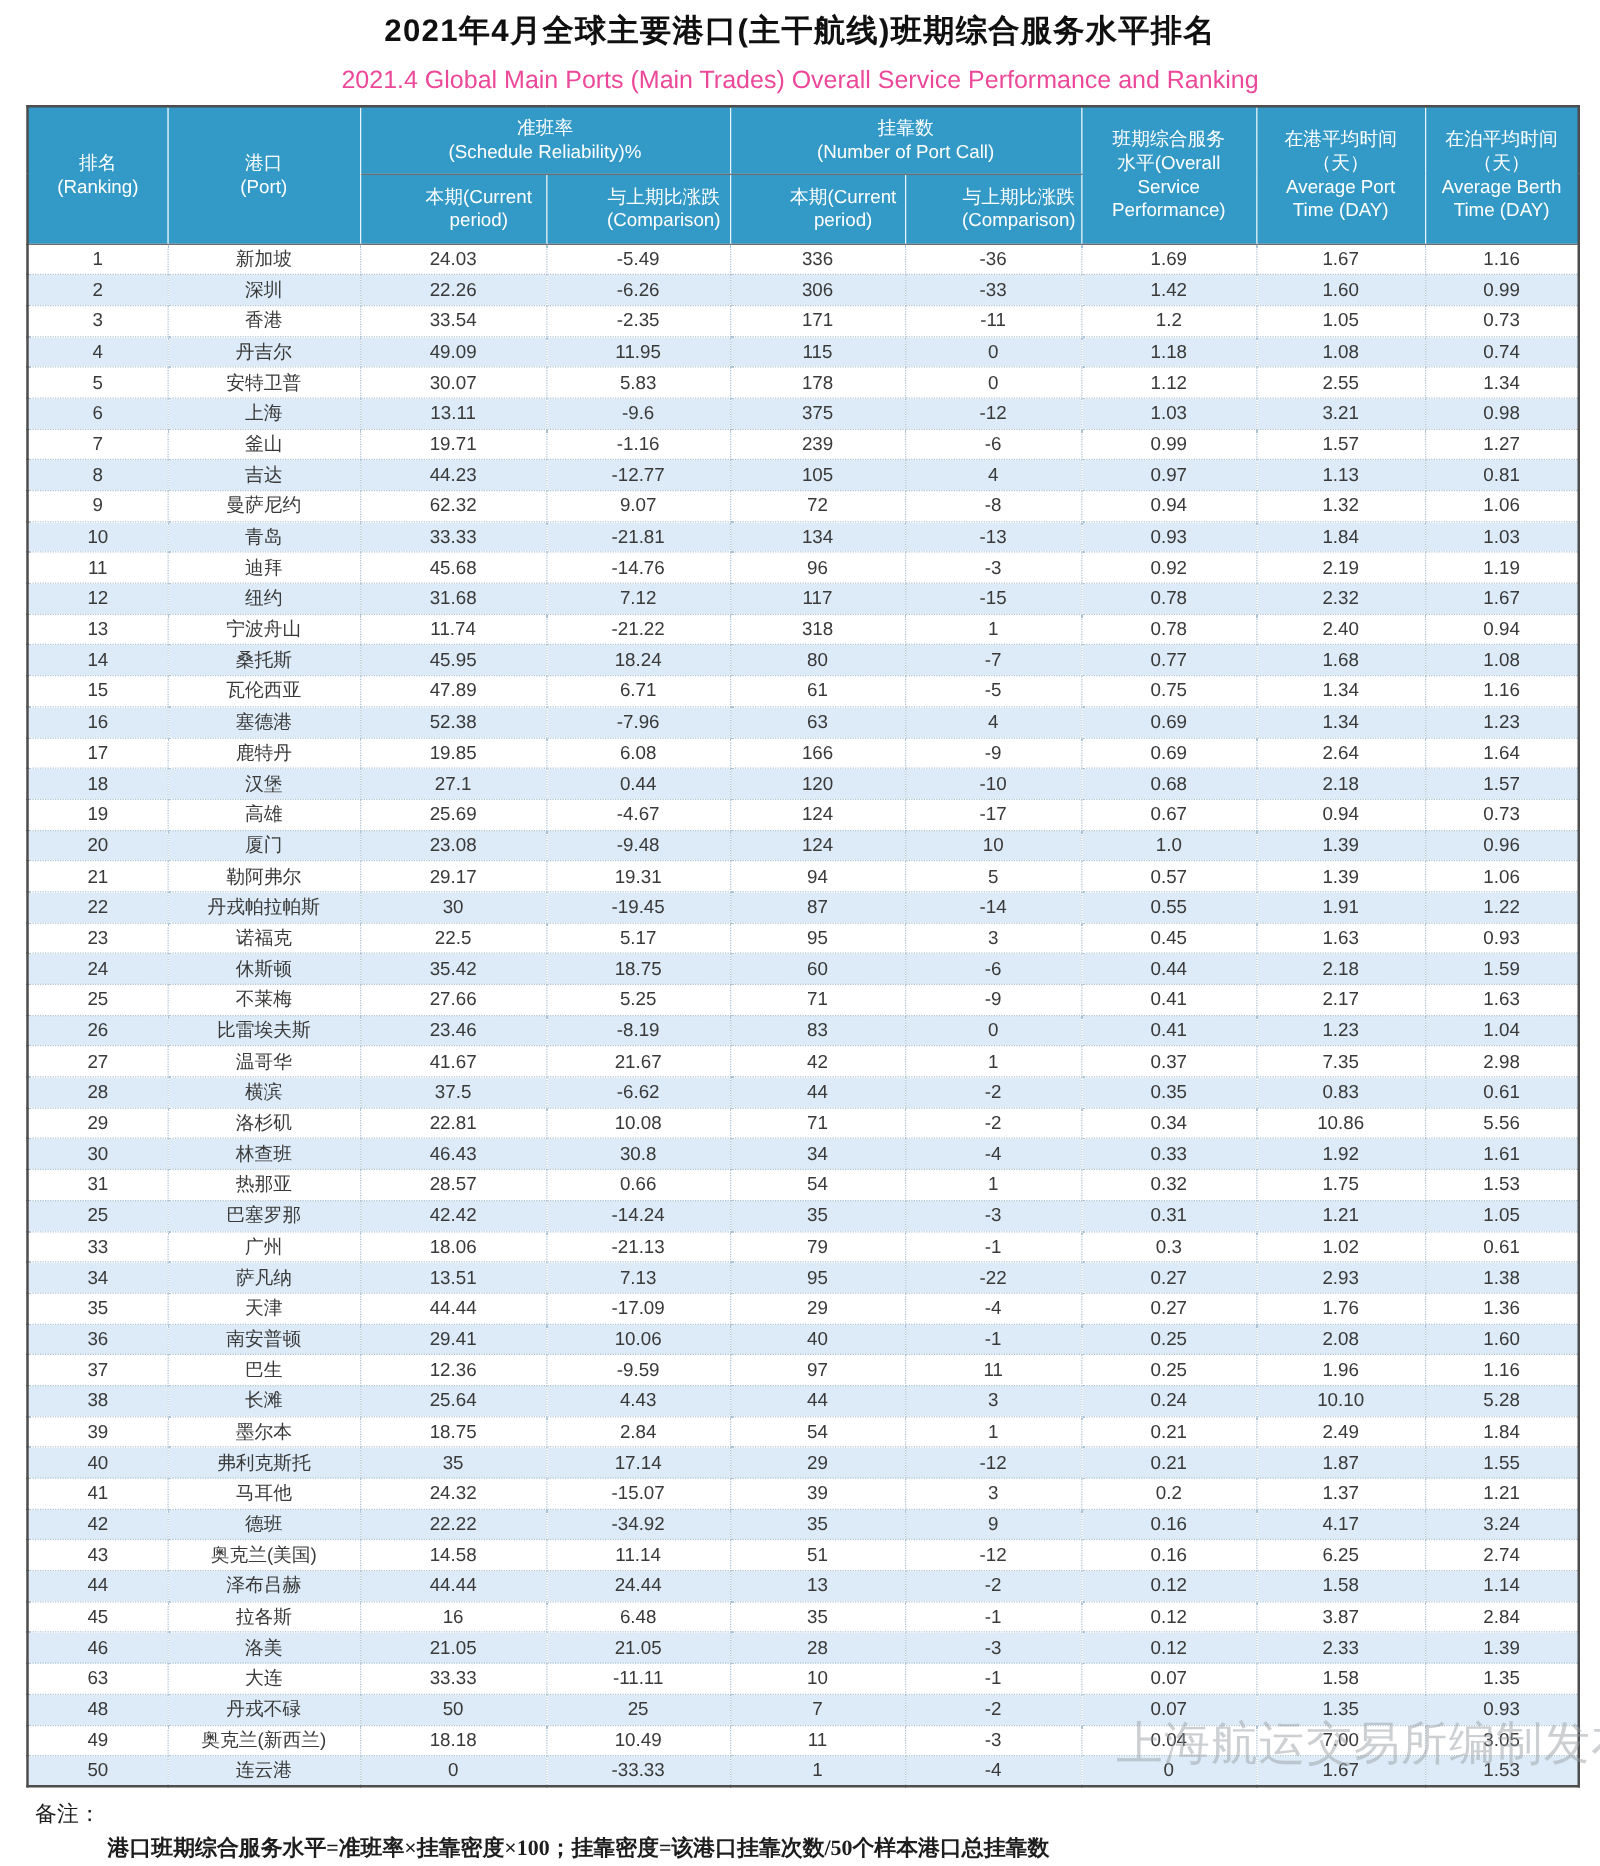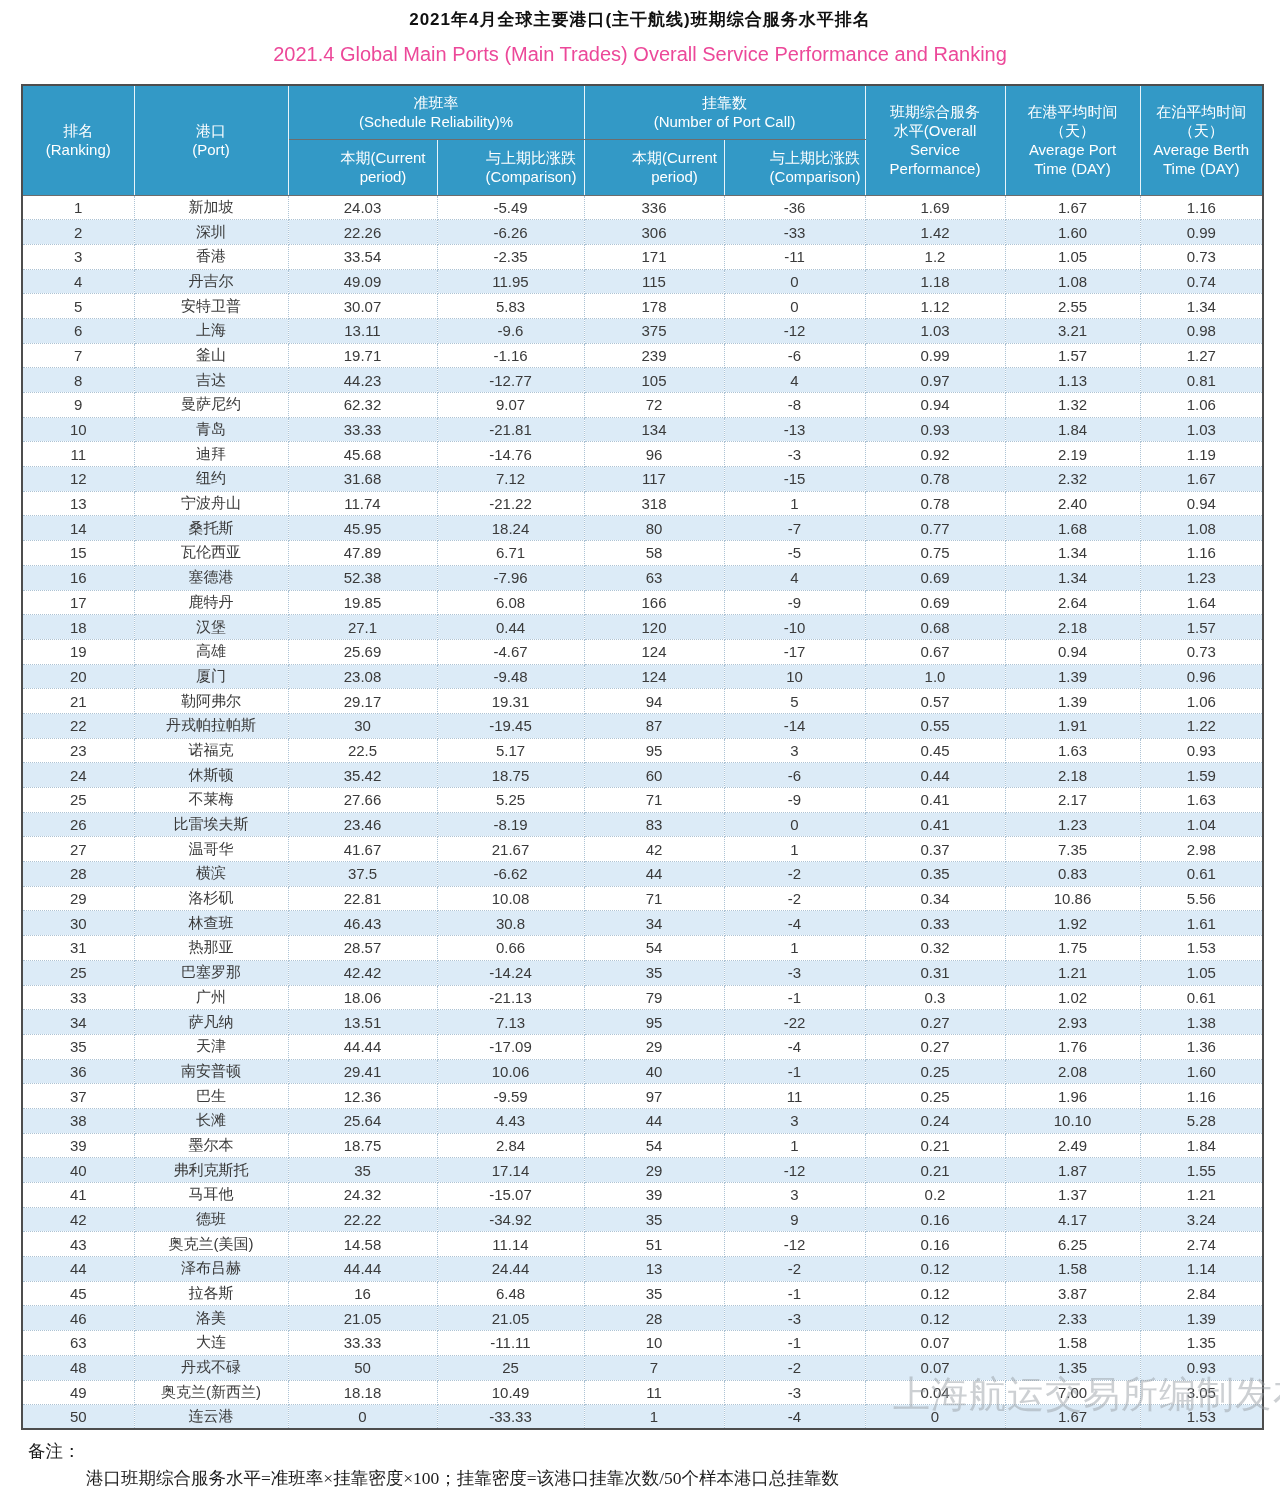--- a/index.html
+++ b/index.html
@@ -8,21 +8,21 @@
     width: 1280px; height: 1493px;
     background: #ffffff;
     font-family: "Liberation Sans", "DejaVu Sans", sans-serif;
     color: #222;
   }
   .page { position: relative; width: 1280px; height: 1493px; overflow: hidden; background:#fff; }
 
   .title-cn {
     margin: 8px 0 0 0;
     text-align: center;
-    font-size: 17px;
+    font-size: 25px;
     font-weight: 600;
     letter-spacing: 1px;
     color: #101010;
   }
   .title-en {
     margin: 12px 0 0 0;
     text-align: center;
     font-size: 20px;
     font-weight: 400;
     color: #ec4899;
@@ -78,21 +78,21 @@
     position: absolute;
     left: 28px; top: 1438px;
     width: 1220px;
     font-family: "Liberation Serif", "DejaVu Serif", serif;
     font-size: 17.5px;
     color: #1d1d1d;
     line-height: 1.55;
   }
   .notes .note-row { display: flex; flex-direction: column; }
   .notes .note-label { flex: 0 0 auto; }
-  .notes .note-indent { padding-left: 58px; }
+  .notes .note-indent { padding-left: 58px; font-weight: bold; }
 </style>
 </head>
 <body>
 
 <div class="page">
 
   <h1 class="title-cn">2021年4月全球主要港口(主干航线)班期综合服务水平排名</h1>
   <h2 class="title-en">2021.4 Global Main Ports (Main Trades) Overall Service Performance and Ranking</h2>
 
   <table class="ranking-table">
@@ -294,21 +294,21 @@
           <td>-7</td>
           <td>0.77</td>
           <td>1.68</td>
           <td>1.08</td>
         </tr>
         <tr>
           <td>15</td>
           <td>瓦伦西亚</td>
           <td>47.89</td>
           <td>6.71</td>
-          <td>58</td>
+          <td>61</td>
           <td>-5</td>
           <td>0.75</td>
           <td>1.34</td>
           <td>1.16</td>
         </tr>
         <tr class="stripe">
           <td>16</td>
           <td>塞德港</td>
           <td>52.38</td>
           <td>-7.96</td>

